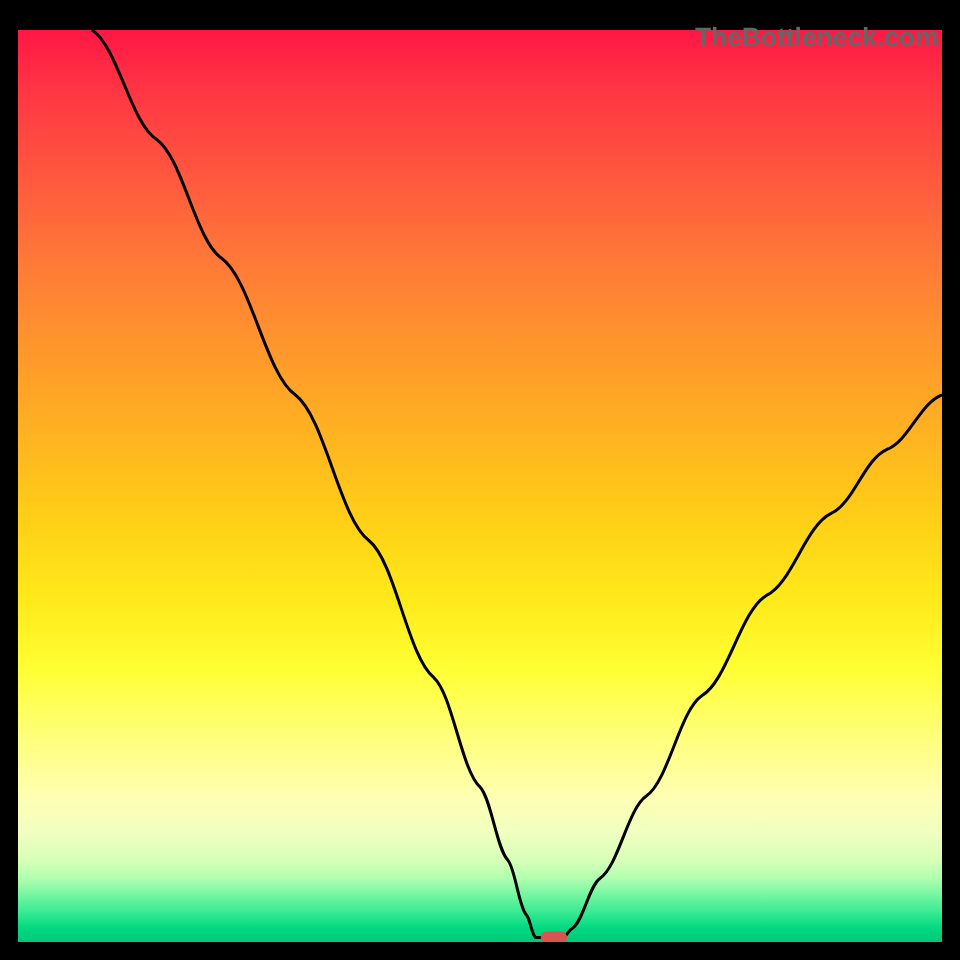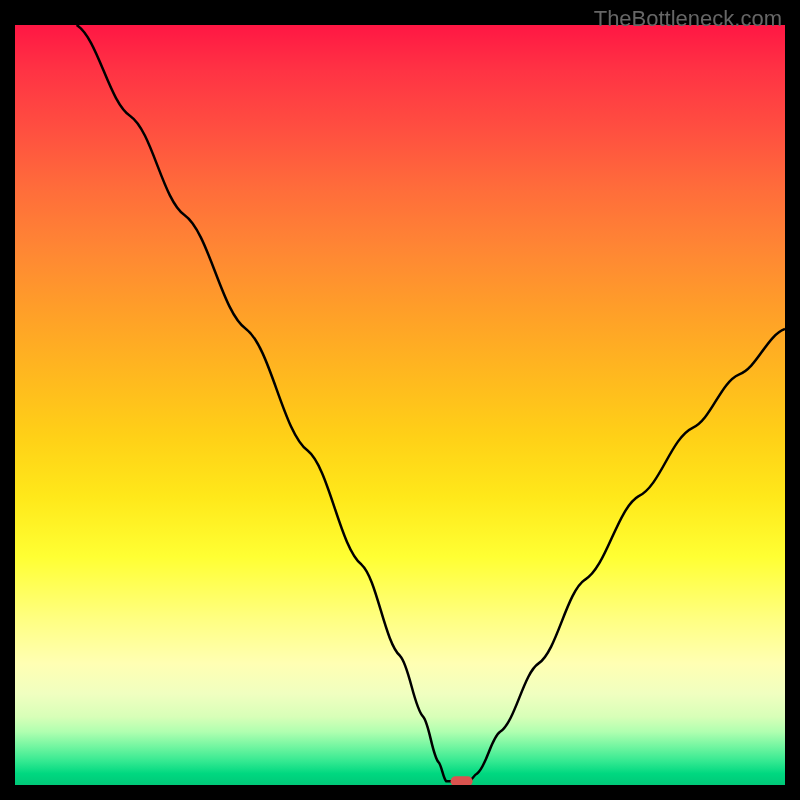--- a/index.html
+++ b/index.html
@@ -9,25 +9,25 @@
   }
   body {
     width: 800px;
     height: 800px;
     background: #000;
     position: relative;
     font-family: Arial, sans-serif;
   }
   .watermark {
     position: absolute;
-    top: 6px;
+    top: 18px;
     right: 18px;
     color: #666;
     font-size: 22px;
-    font-weight: 400;
+    font-weight: 700;
     z-index: 10;
   }
   .plot-area {
     position: absolute;
     top: 25px;
     left: 15px;
     width: 770px;
     height: 760px;
     overflow: hidden;
   }

